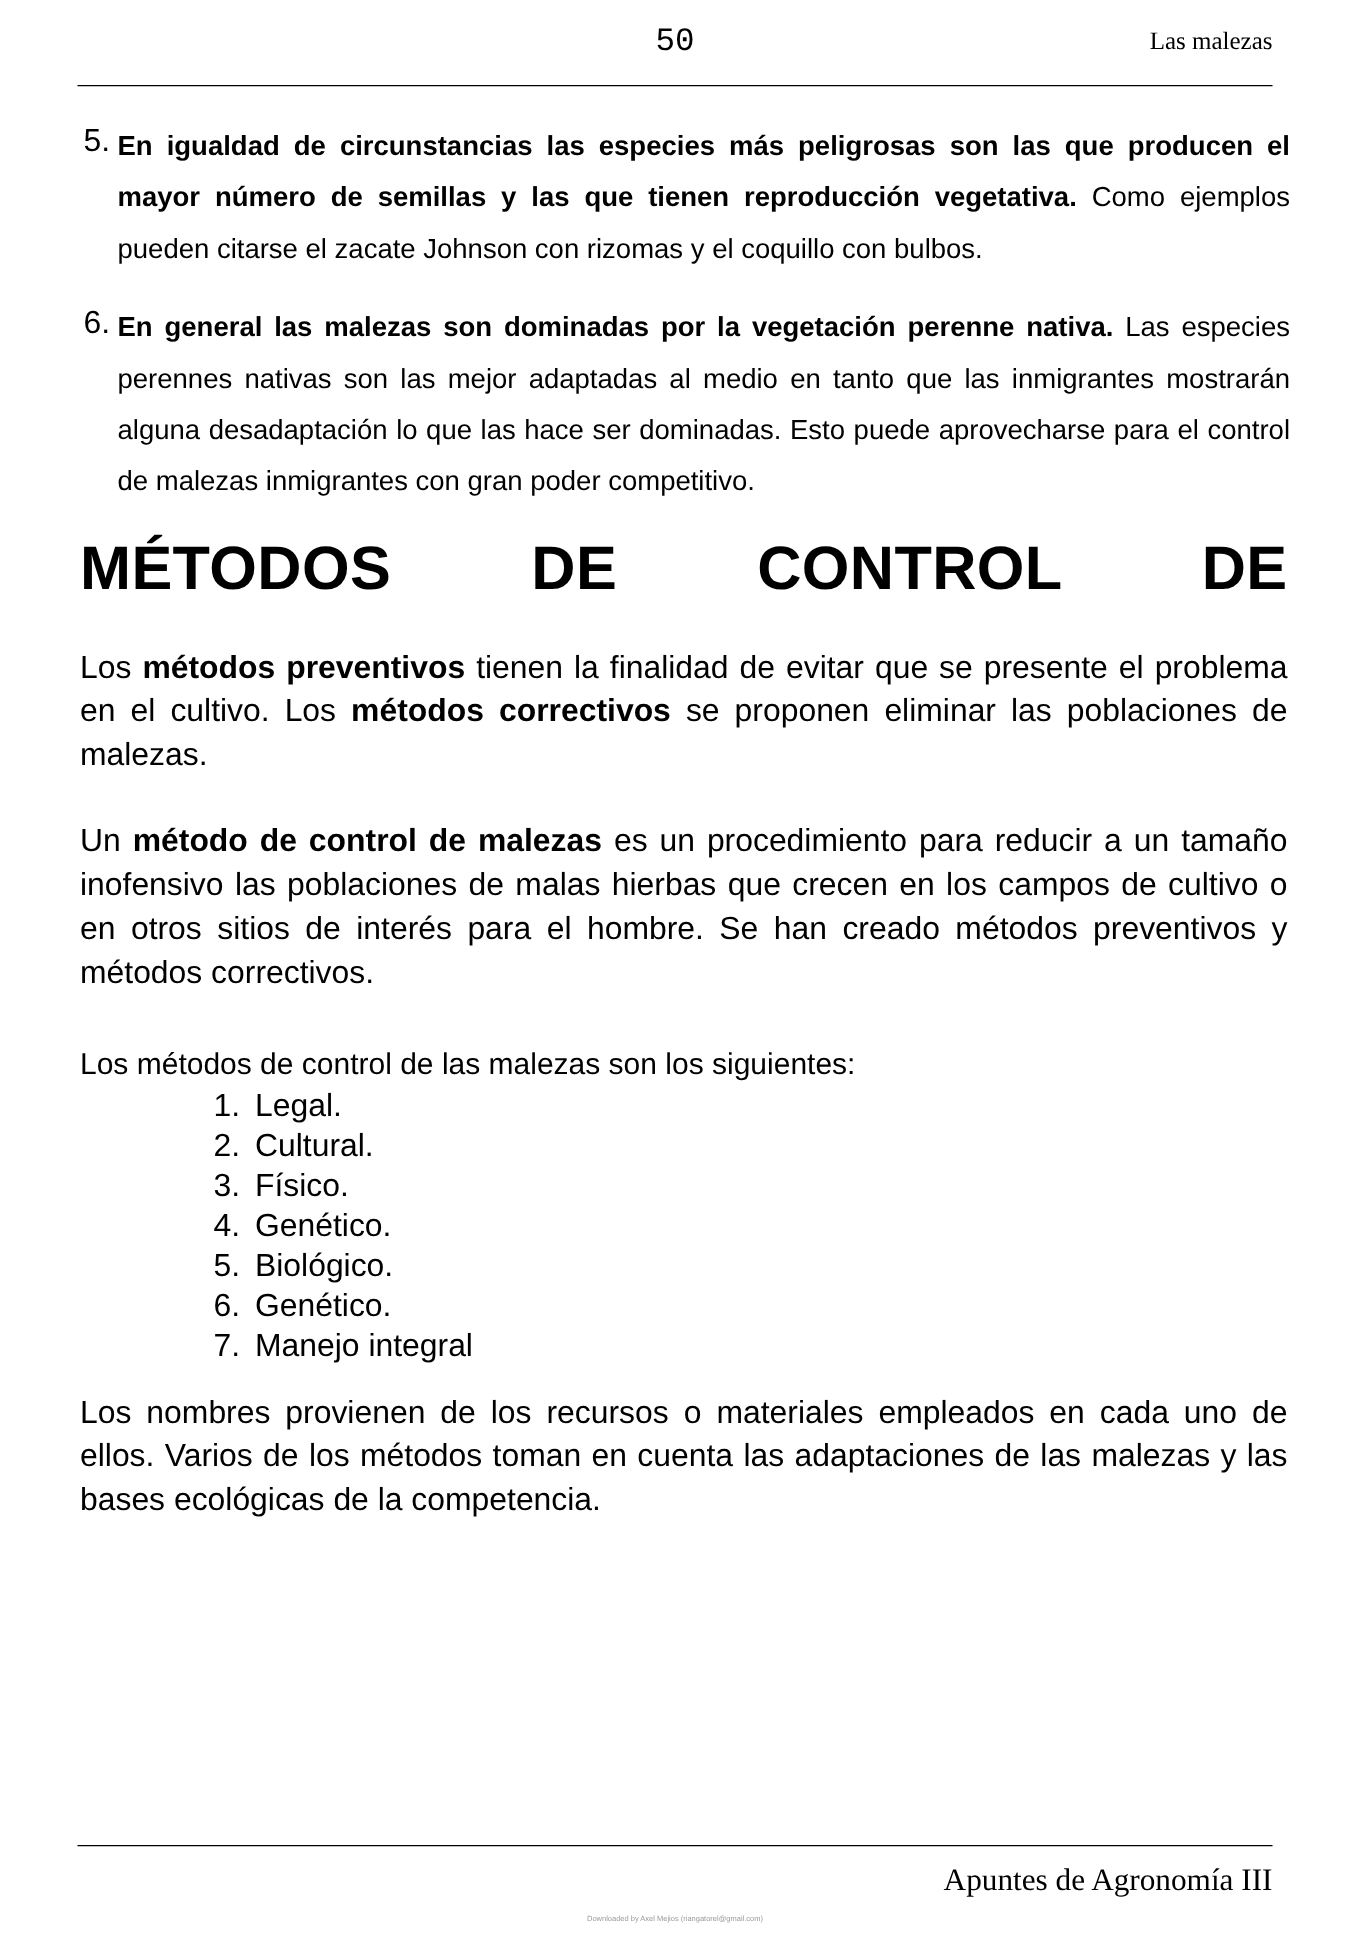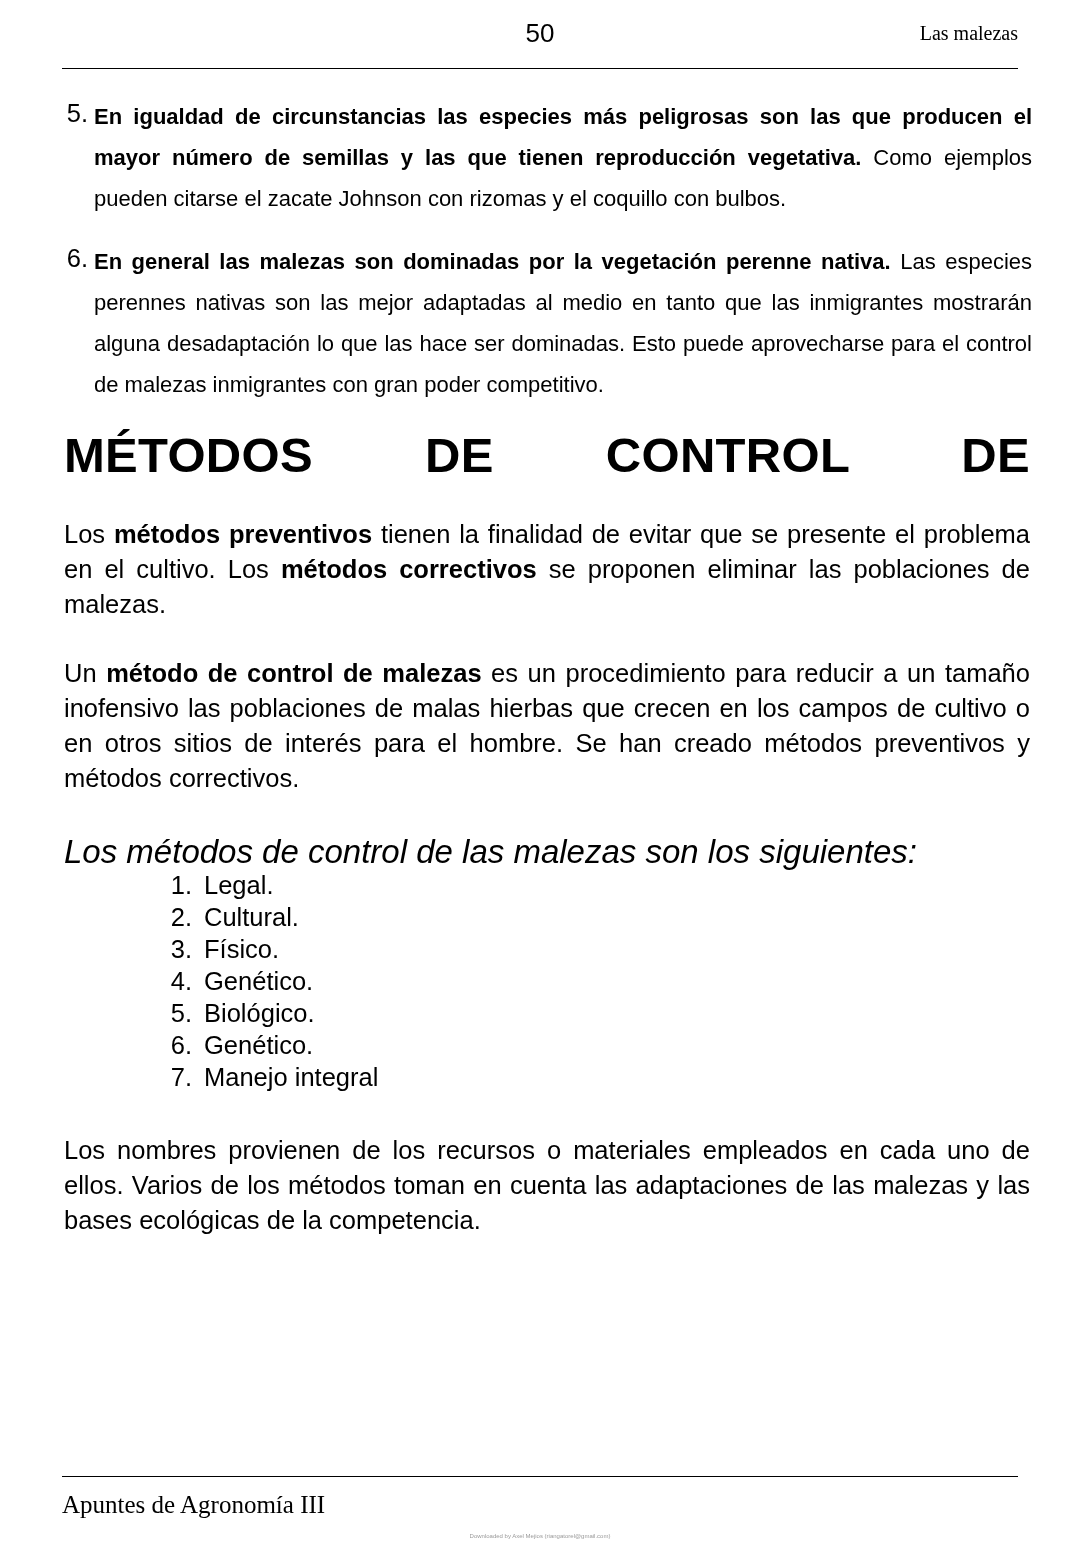--- a/index.html
+++ b/index.html
@@ -31,21 +31,21 @@
     top: 18px;
     width: 956px;
     height: 46px;
   }
   .header-page-number {
     position: absolute;
     left: 0;
     top: 0;
     width: 956px;
     text-align: center;
-    font-family: Liberation Sans, sans-serif;
+    font-family: Liberation Mono, monospace;
     font-size: 26px;
     line-height: 30px;
   }
   .header-title {
     position: absolute;
     right: 0;
     top: 0;
     font-family: "Liberation Serif", serif;
     font-size: 20px;
     line-height: 30px;
@@ -112,25 +112,24 @@
     line-height: 35px;
     text-align: justify;
     margin-top: 34px;
     padding-left: 2px;
     width: 968px;
     box-sizing: border-box;
   }
   .para b { font-weight: bold; }
 
   .list-intro {
-    font-size: 33px;
+    font-size: 24px;
     line-height: 35px;
     margin-top: 38px;
     padding-left: 2px;
-    font-style: italic;
   }
   ol.method-list {
     margin: 0;
     padding: 0 0 0 100px;
     list-style: none;
   }
   ol.method-list li {
     font-size: 25.5px;
     line-height: 32px;
     position: relative;
@@ -141,41 +140,41 @@
     left: 0;
     top: 0;
     width: 30px;
     text-align: right;
   }
 
   .closing {
     font-size: 25.5px;
     line-height: 35px;
     text-align: justify;
-    margin-top: 40px;
+    margin-top: 20px;
     padding-left: 2px;
     width: 968px;
     box-sizing: border-box;
   }
 
   
   .footer-rule {
     position: absolute;
     left: 62px;
     top: 1476px;
     width: 956px;
     height: 1px;
     background: #000000;
   }
   .footer-text {
     position: absolute;
     left: 62px;
     top: 1490px;
     width: 956px;
-    text-align: left;
+    text-align: right;
     font-family: "Liberation Serif", serif;
     font-size: 25px;
     line-height: 30px;
   }
   .footer-watermark {
     position: absolute;
     left: 62px;
     top: 1532px;
     width: 956px;
     text-align: center;

